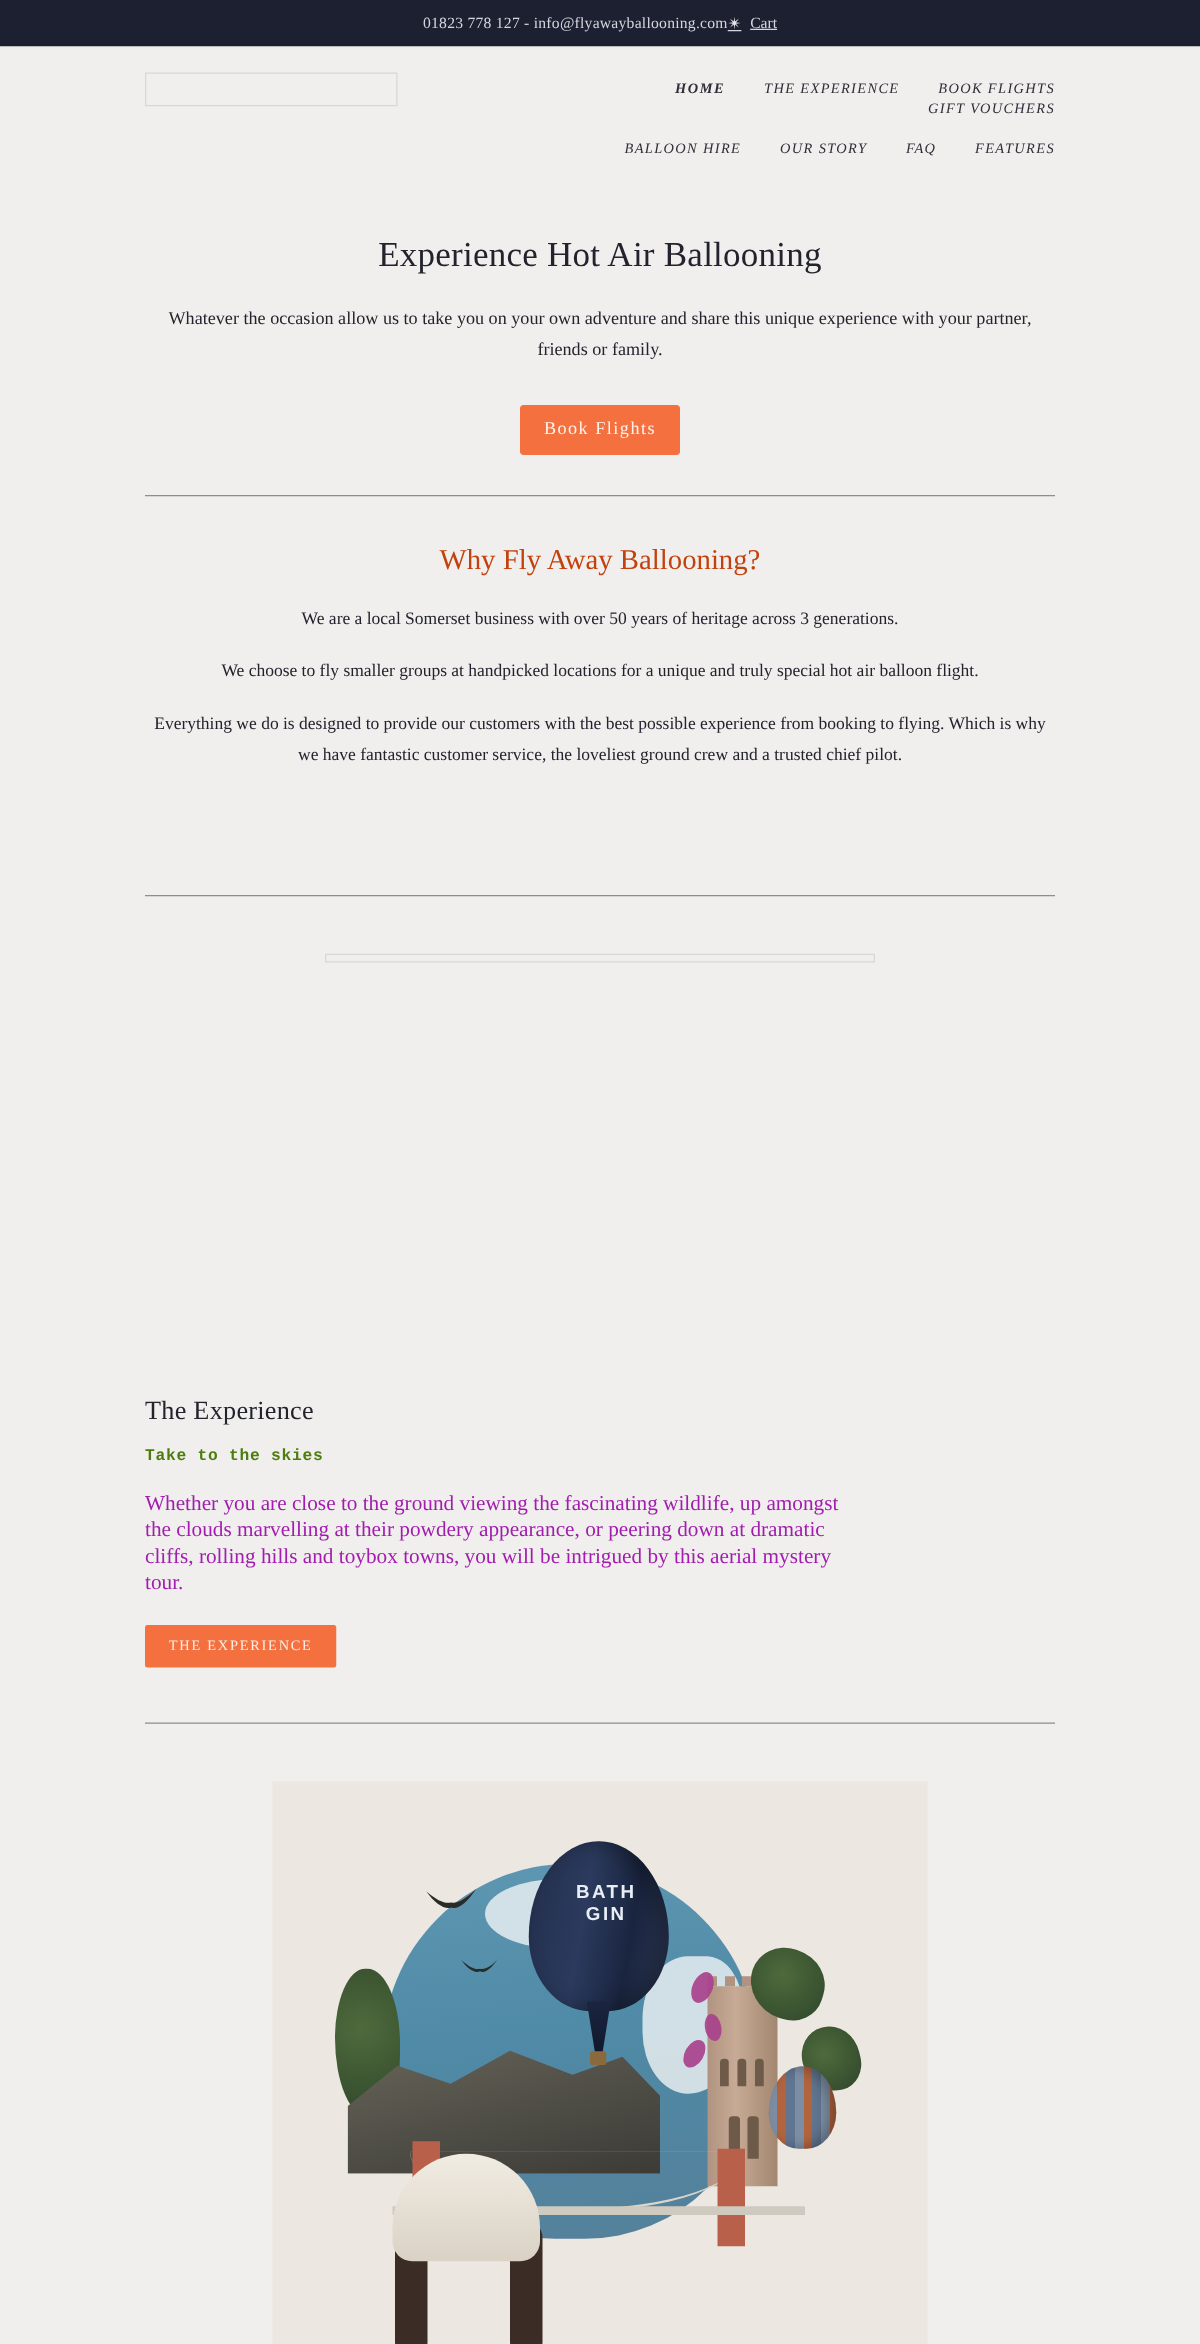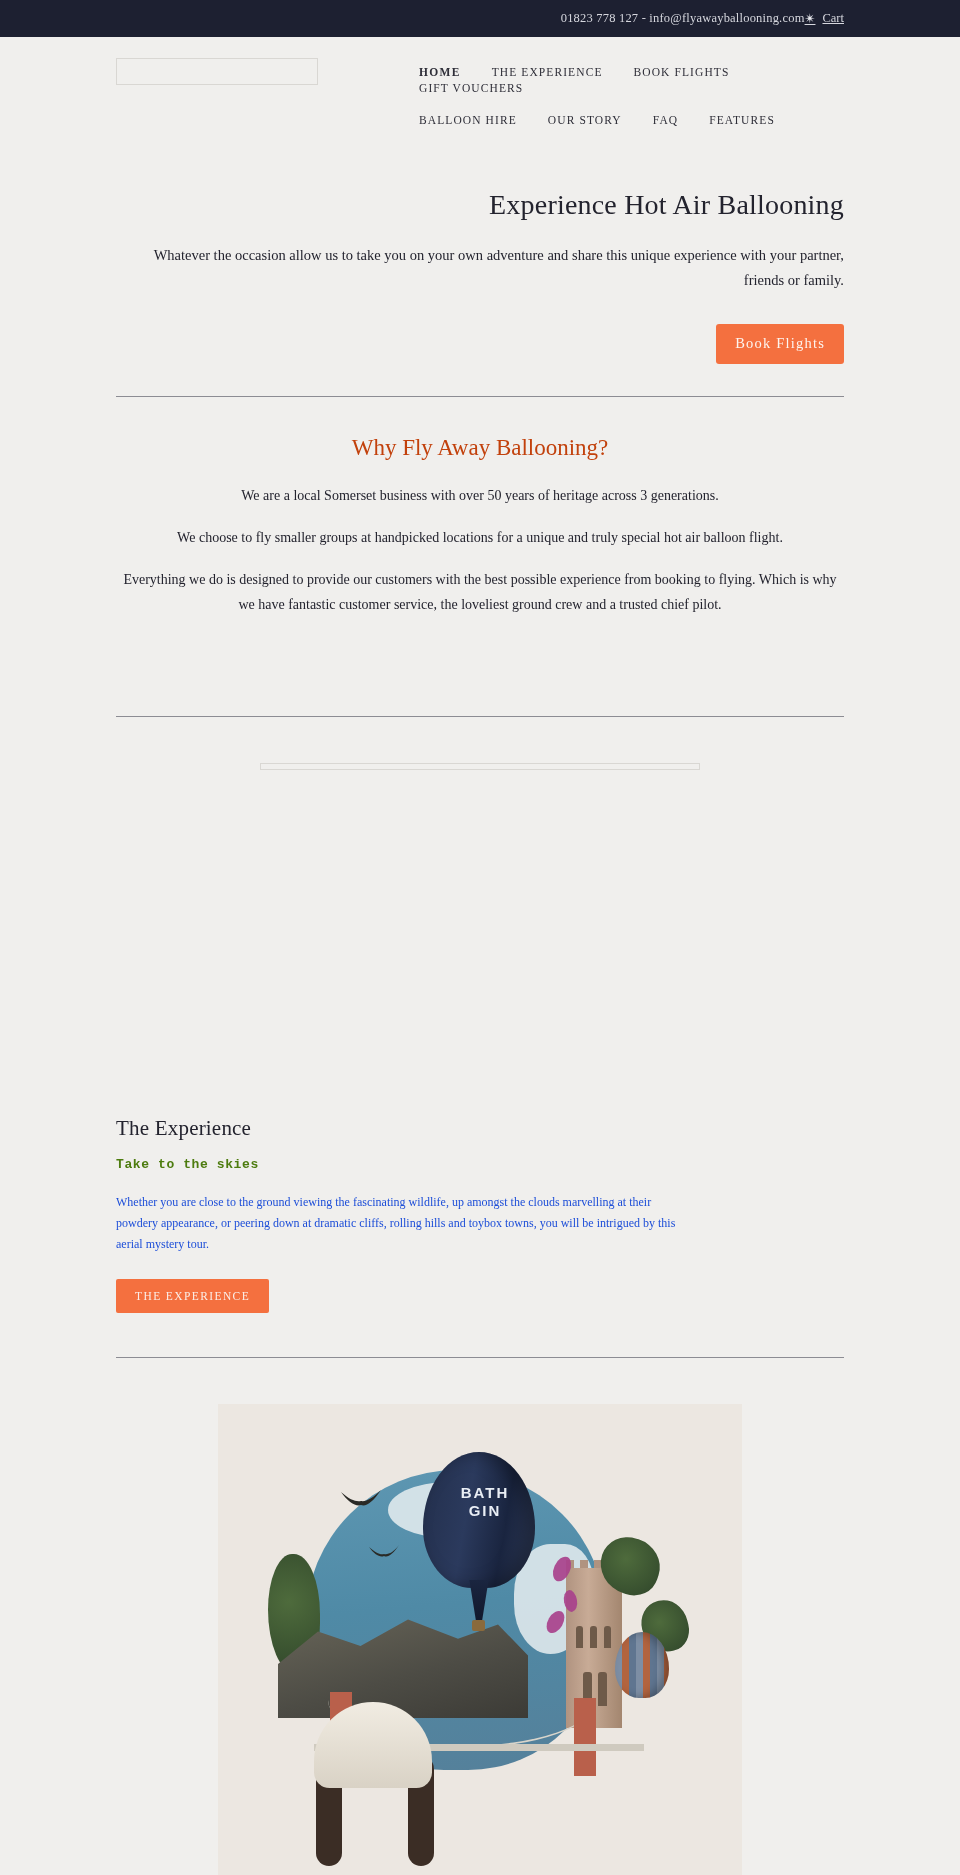--- a/index.html
+++ b/index.html
@@ -25,21 +25,21 @@
     display: flex;
     align-items: center;
     color: #d8d9e0;
   }
   .topbar-inner {
     width: 960px;
     margin: 0 auto;
     padding: 0 116px 0 116px;
     display: flex;
     align-items: center;
-    justify-content: flex-end;
+    justify-content: center;
   }
   .topbar-contact {
     font-size: 12.5px;
     letter-spacing: .2px;
     color: #d6d7de;
     white-space: nowrap;
   }
   .topbar-cart {
     display: flex;
     align-items: center;
@@ -69,23 +69,24 @@
   .logo-box {
     width: 202px;
     height: 27px;
     border: 1px solid #d9d7d3;
     background: #f0efed;
     flex: 0 0 auto;
     margin-top: 7px;
   }
   .nav {
     display: block;
-    text-align: left;
+    text-align: right;
     padding-top: 12px;
     max-width: 452px;
+    font-style: italic;
   }
   .nav-row {
     display: block;
     line-height: 1;
   }
   .nav-row + .nav-row { margin-top: 16px; }
   .nav-item {
     display: inline-block;
     font-family: "Liberation Serif", "DejaVu Serif", serif;
     font-size: 11.5px;
@@ -113,21 +114,21 @@
     border-top: 1px solid #8c8c93;
     margin: 0;
     width: 728px;
     margin-left: 116px;
   }
 
   
   .hero {
     padding-top: 62px;
     padding-bottom: 32px;
-    text-align: right;
+    text-align: center;
   }
   h1.hero-title {
     font-family: "Liberation Serif", "DejaVu Serif", serif;
     font-size: 28px;
     font-weight: normal;
     color: #23232e;
     margin: 0 0 22px 0;
     letter-spacing: .2px;
   }
   .hero p {
@@ -204,23 +205,23 @@
   }
   .exp-sub {
     font-family: "Liberation Mono", "DejaVu Sans Mono", monospace;
     font-size: 13px;
     font-weight: bold;
     color: #4d7c0f;
     margin: 0 0 20px 0;
     letter-spacing: .6px;
   }
   .exp-body {
-    font-size: 12px;
+    font-size: 17px;
     line-height: 21px;
-    color: #1d4ed8;
+    color: #a21caf;
     margin: 12px 0 24px 0;
     max-width: 570px;
   }
   .btn-secondary {
     display: inline-block;
     background: #f4703f;
     color: #fbeee8;
     border: none;
     border-radius: 2px;
     font-family: "Liberation Serif", "DejaVu Serif", serif;

